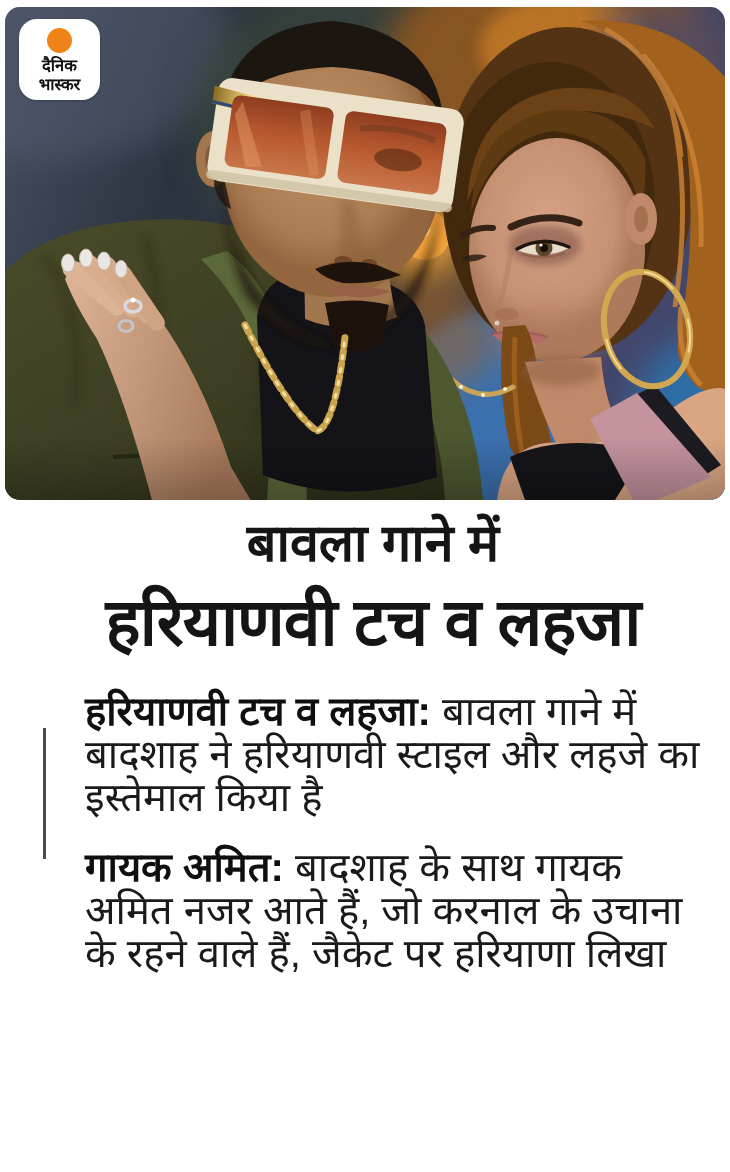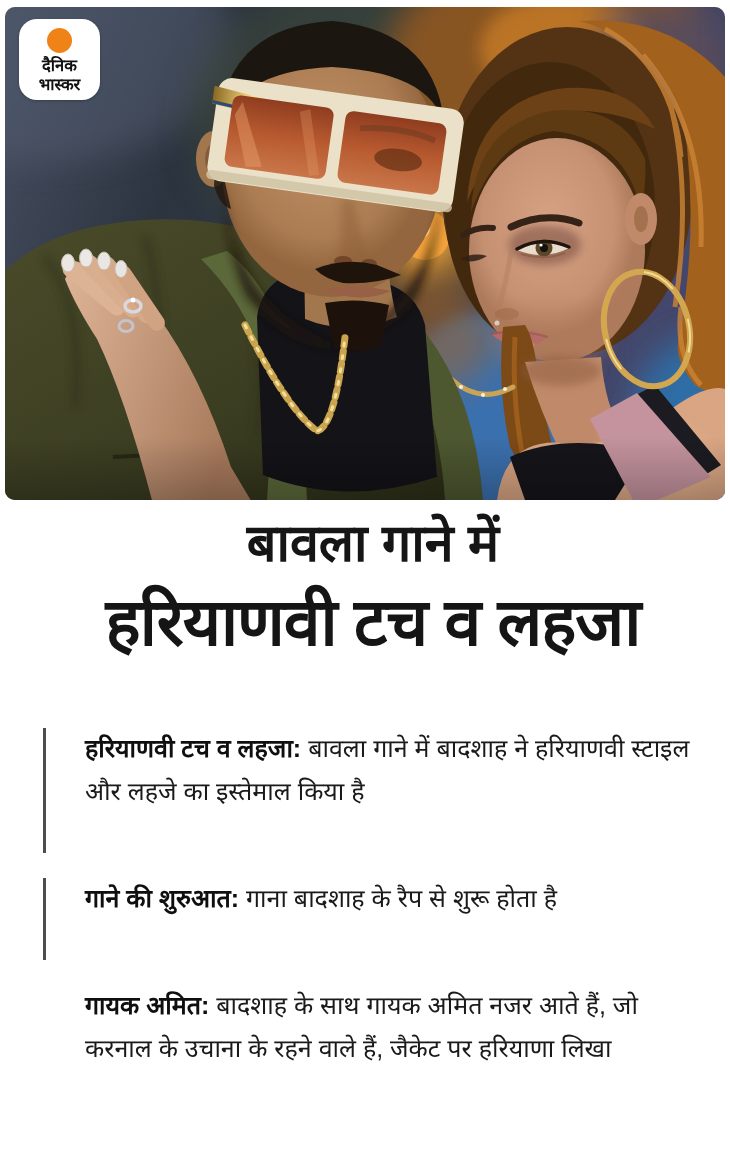--- a/index.html
+++ b/index.html
@@ -3,21 +3,21 @@
 <meta charset="utf-8">
 <style>
   html,body{margin:0;padding:0;background:#ffffff;}
   .card{
     position:relative;width:730px;height:1172px;background:#ffffff;overflow:hidden;
     font-family:"Liberation Sans",sans-serif;
   }
   
   .photo-wrap{
     position:absolute;left:5px;top:7px;width:720px;height:493px;
-    border-radius:10px;overflow:hidden;background:#fef9c3;
+    border-radius:15px;overflow:hidden;background:#fef9c3;
   }
   .photo-wrap svg{position:absolute;inset:0;width:100%;height:100%;display:block;}
   
   .logo{
     position:absolute;left:14px;top:12px;width:81px;height:81px;background:#ffffff;
     border-radius:18px;display:flex;flex-direction:column;align-items:center;
     justify-content:center;box-shadow:0 1px 3px rgba(0,0,0,.25);
   }
   .logo-sun{width:25px;height:25px;border-radius:50%;background:#f08318;margin:2px 0 3px 0;}
   .logo-text{font-weight:bold;font-size:16.5px;line-height:18.5px;color:#111;text-align:center;letter-spacing:0;}
@@ -26,21 +26,21 @@
   .headline-l1{font-size:52px;line-height:70px;font-weight:800;}
   .headline-l2{font-size:66px;line-height:88px;font-weight:800;letter-spacing:-1px;}
   
   .bullets{position:absolute;top:690px;left:33px;right:26px;list-style:none;margin:0;padding:0;}
   .bullet-item{display:flex;margin:0 0 27px 0;position:relative;}
   .dotcol{flex:none;width:24px;margin-right:28px;position:relative;}
   .dot{position:relative;z-index:1;width:24px;height:29px;background:#0e0e0e;border-radius:50%;margin-top:6px;}
   .bullet-item:not(:last-child) .dotcol::after{
     content:"";position:absolute;left:10px;top:38px;bottom:-40px;width:3px;background:#4d4d4d;z-index:0;
   }
-  .btext{font-size:25px;line-height:43px;color:#1a1a1a;margin-top:37px;}
+  .btext{font-size:40px;line-height:43px;color:#1a1a1a;}
   .blead{font-weight:800;color:#0f0f0f;}
 </style>
 </head>
 <body>
 
 <div class="card">
 
   <div class="photo-wrap">
     <svg viewBox="0 0 720 493" preserveAspectRatio="none" aria-hidden="true">
       <defs>
@@ -227,21 +227,17 @@
     <div class="headline-l2">हरियाणवी टच व लहजा</div>
   </div>
 
   <ul class="bullets">
     <li class="bullet-item">
       <span class="dotcol"><span class="dot"></span></span>
       <span class="btext"><b class="blead">हरियाणवी टच व लहजा:</b><span> बावला गाने में बादशाह ने हरियाणवी स्टाइल और लहजे का इस्तेमाल किया है</span></span>
     </li>
     <li class="bullet-item">
       <span class="dotcol"><span class="dot"></span></span>
-      <span class="btext"><b class="blead">गाने की शुरुआत:</b><span> गाना बादशाह के रैप से शुरू होता है</span></span>
-    </li>
-    <li class="bullet-item">
-      <span class="dotcol"><span class="dot"></span></span>
       <span class="btext"><b class="blead">गायक अमित:</b><span> बादशाह के साथ गायक अमित नजर आते हैं, जो करनाल के उचाना के रहने वाले हैं, जैकेट पर हरियाणा लिखा</span></span>
     </li>
   </ul>
 
 </div>
 
 </body></html>

